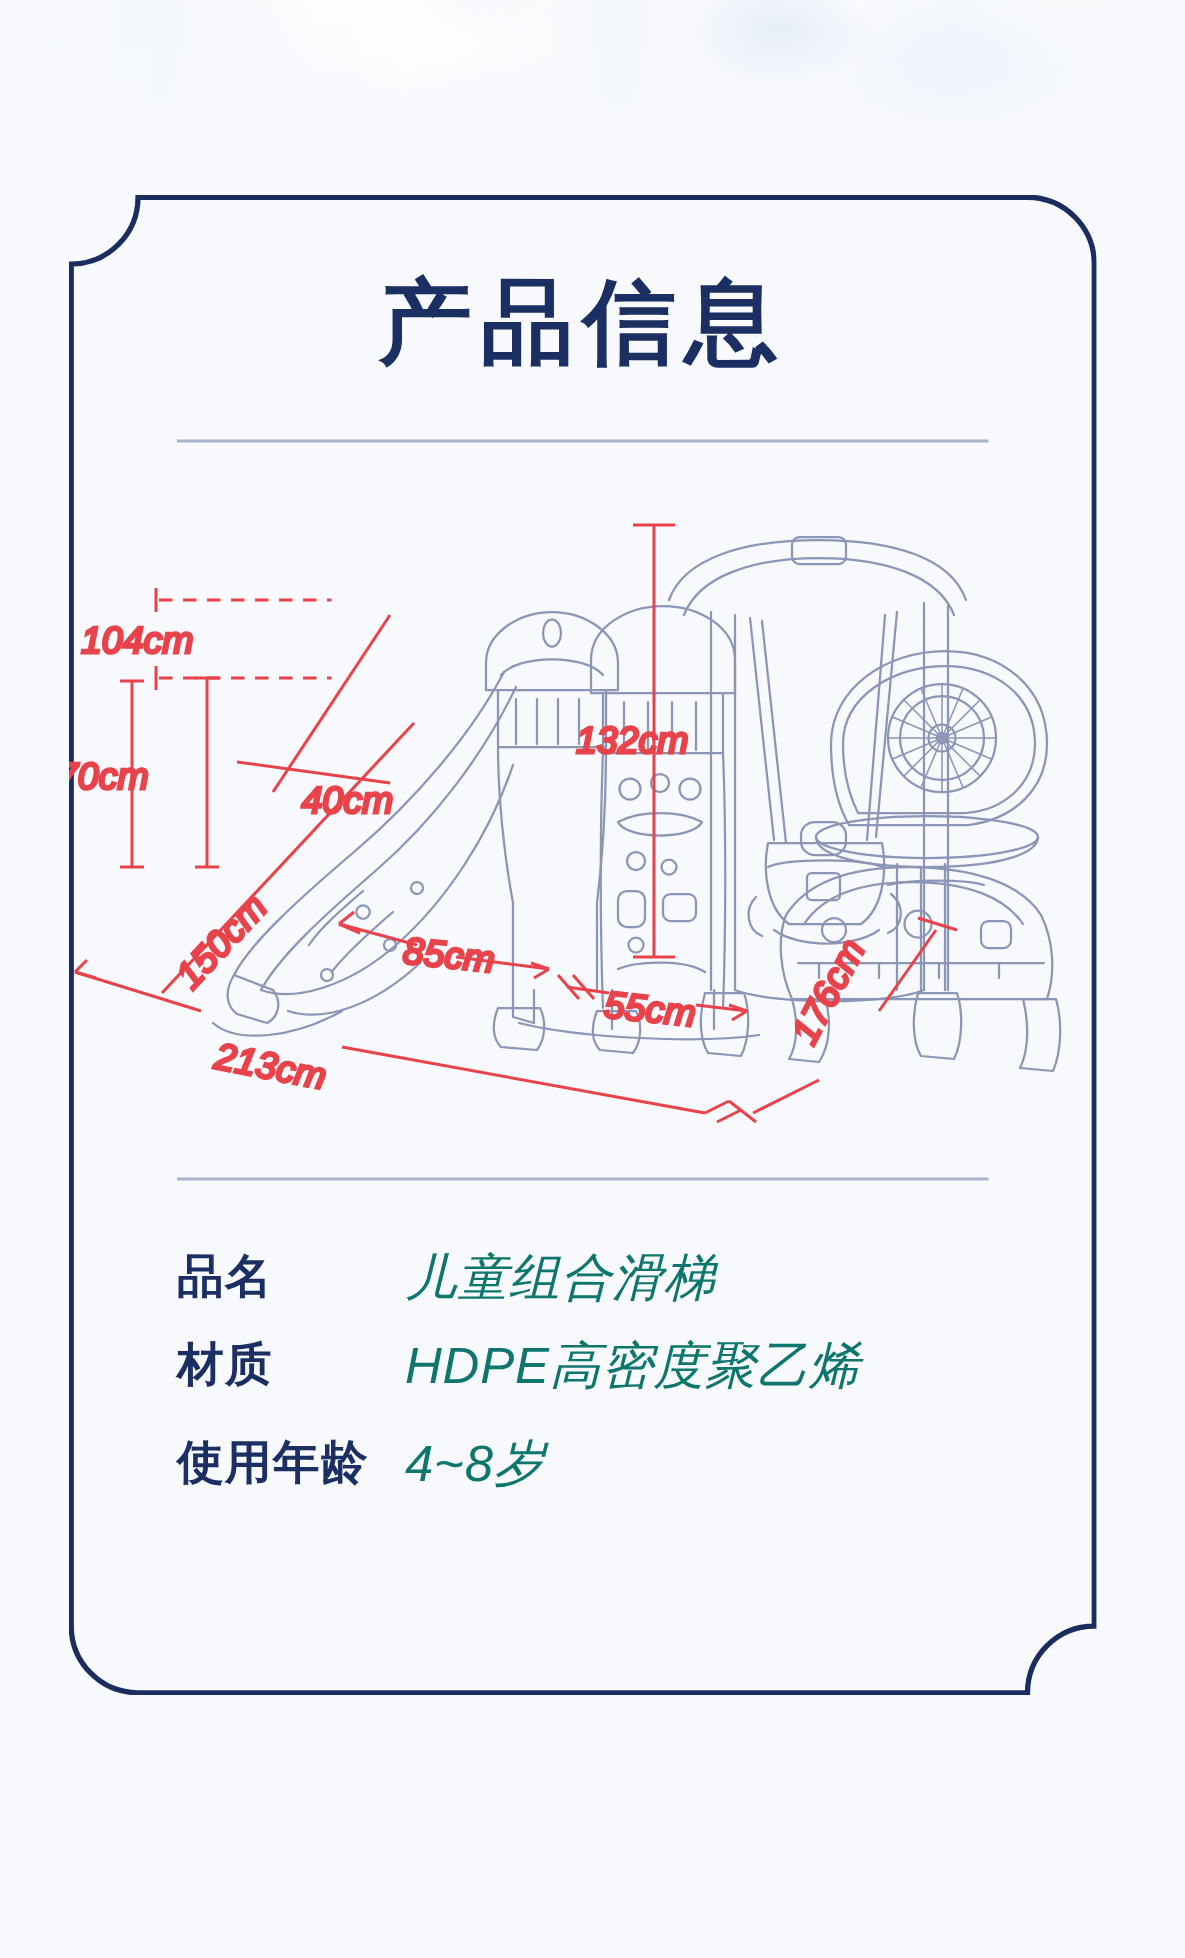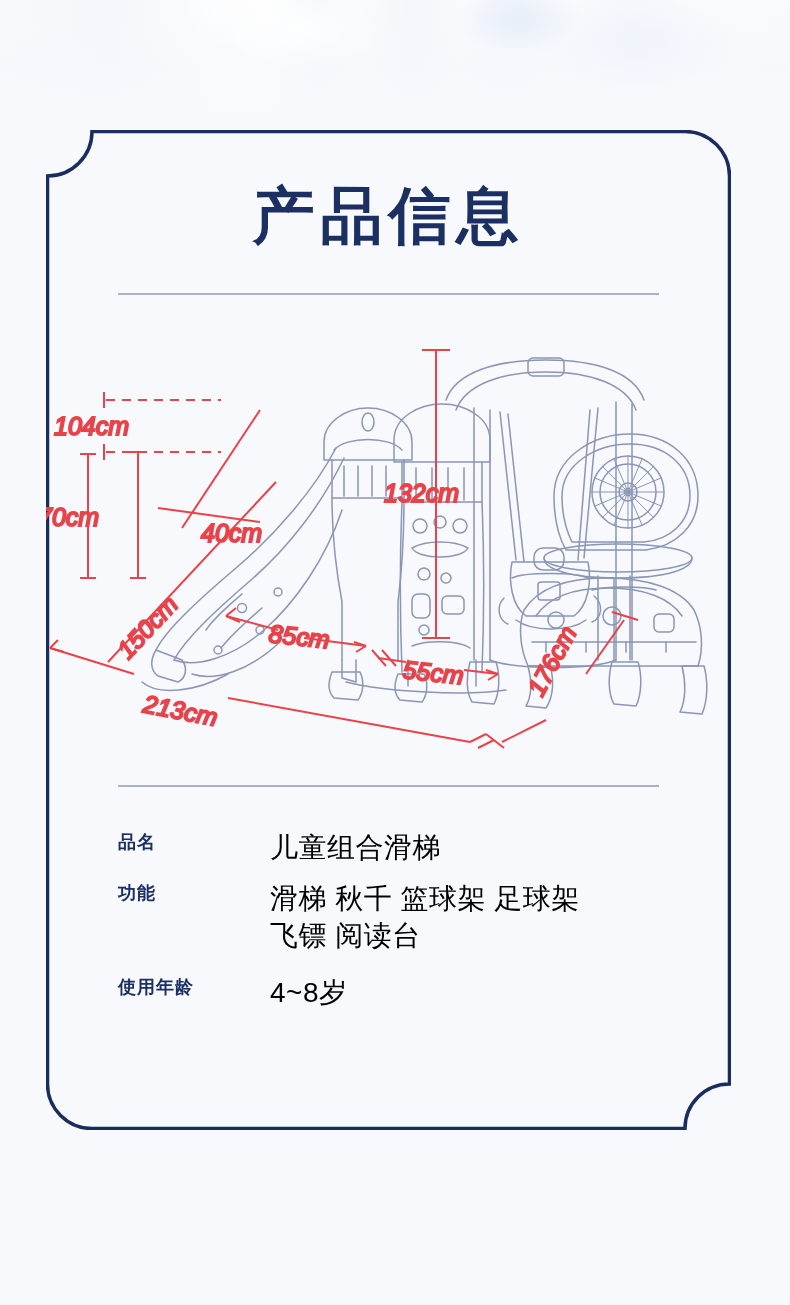--- a/index.html
+++ b/index.html
@@ -102,32 +102,33 @@
     width: 560px;
   }
   .spec-row {
     display: flex;
     align-items: flex-start;
     margin-bottom: 14px;
   }
   .spec-row.age { margin-top: 20px; }
   .spec-label {
     flex: 0 0 152px;
-    font-size: 18px;
+    font-size: 31px;
     font-weight: bold;
     color: #1b2f62;
     line-height: 1.35;
     letter-spacing: 1px;
   }
   .spec-value {
     flex: 1;
-    font-size: 28px;
-    color: #000000;
+    font-size: 34px;
+    color: #0f766e;
     line-height: 1.32;
     letter-spacing: 0.5px;
+    font-style: italic;
   }
   .spec-value .line2 { display: block; }
 </style>
 </head>
 <body>
 
 <div class="photo-band"></div>
 
 <div class="frame">
   <svg width="685" height="1000" viewBox="0 0 685 1000" xmlns="http://www.w3.org/2000/svg">
@@ -341,28 +342,25 @@
 
   <div class="divider bottom"></div>
 
   <div class="spec-table">
 
     <div class="spec-row">
       <div class="spec-label">品名</div>
       <div class="spec-value">儿童组合滑梯</div>
     </div>
 
-
     <div class="spec-row">
-      <div class="spec-label">功能</div>
-      <div class="spec-value">
-        <span>滑梯 秋千 篮球架 足球架</span>
-        <span class="line2">飞镖 阅读台</span>
-      </div>
+      <div class="spec-label">材质</div>
+      <div class="spec-value">HDPE高密度聚乙烯</div>
     </div>
+
 
     <div class="spec-row age">
       <div class="spec-label">使用年龄</div>
       <div class="spec-value">4~8岁</div>
     </div>
 
   </div>
 </div>
 
 </body></html>

